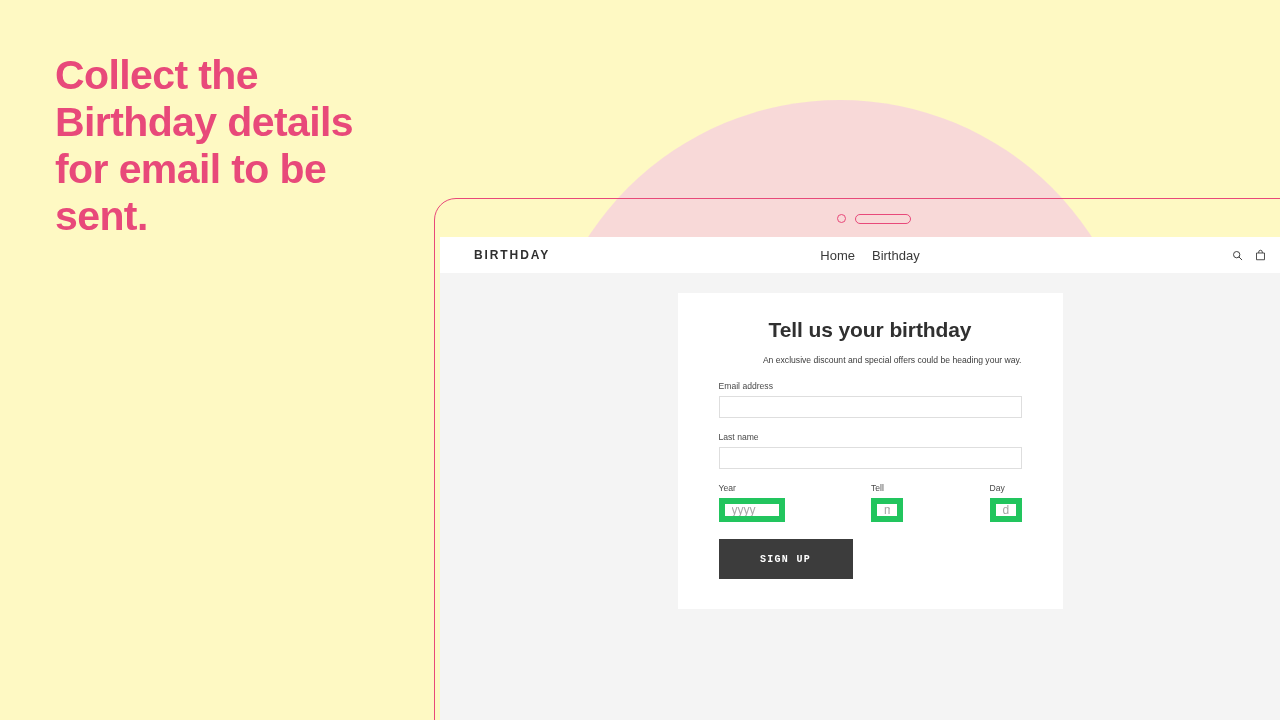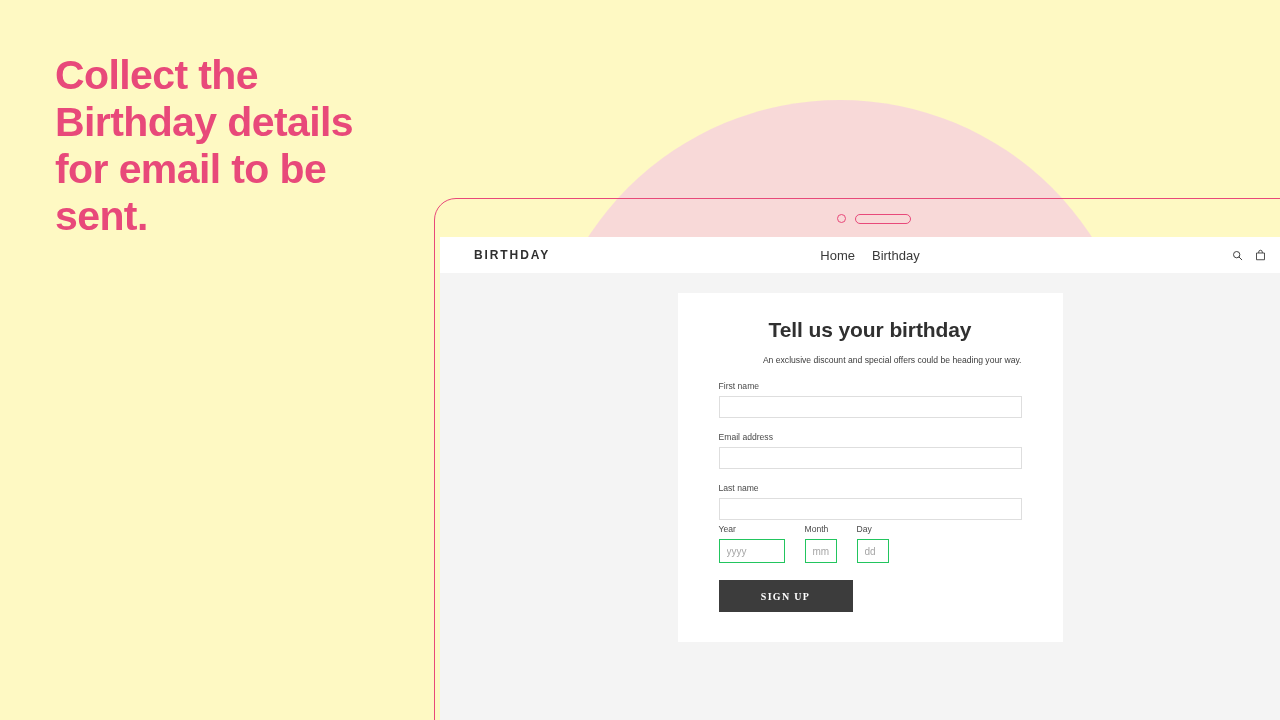--- a/index.html
+++ b/index.html
@@ -201,54 +201,55 @@
     outline: none;
   }
   .text-input::placeholder {
     color: #9a9a9a;
   }
 
   
   .date-row {
     display: flex;
     gap: 20px;
-    margin-top: 4px;
+    margin-top: 14px;
+    justify-content: space-between;
   }
   .date-col-year { width: 66px; }
   .date-col-month { width: 32px; }
   .date-col-day { width: 32px; }
   .date-col .field-label { margin-bottom: 5px; }
   .date-input {
     width: 100%;
     height: 24px;
-    border: 1px solid #22c55e;
-    background: #ffffff;
-    box-sizing: border-box;
-    font-size: 10px;
+    border: 6px solid #22c55e;
+    background: #ffffff;
+    box-sizing: border-box;
+    font-size: 12px;
     color: #3a3a3a;
     padding: 0 7px;
     font-family: "Liberation Sans", sans-serif;
     border-radius: 0;
     outline: none;
   }
   .date-input::placeholder {
     color: #a6a6a6;
   }
 
   .signup-button {
     margin-top: 17px;
     width: 134px;
-    height: 32px;
+    height: 40px;
     background: #3c3c3c;
     color: #ffffff;
     border: none;
     font-size: 10px;
     font-weight: bold;
     letter-spacing: 1.3px;
-    font-family: Liberation Serif, serif;
+    font-family: Liberation Mono, monospace;
     cursor: pointer;
     border-radius: 0;
   }
 </style>
 </head>
 <body>
 
 <div id="stage">
 
   <div class="bg-circle"></div>
@@ -289,42 +290,38 @@
         </span>
       </div>
     </div>
 
     <div class="page-body">
       <div class="form-card">
 
         <h2 class="form-title">Tell us your birthday</h2>
         <p class="form-subtitle">An exclusive discount and special offers could be heading your way.</p>
 
-        <div class="field-group">
-          <label class="field-label">First name</label>
-          <input class="text-input" type="text" placeholder="" style="">
-        </div>
 
         <div class="field-group">
           <label class="field-label">Email address</label>
           <input class="text-input" type="text" placeholder="" style="">
         </div>
 
         <div class="field-group">
           <label class="field-label">Last name</label>
           <input class="text-input" type="text" placeholder="" style="">
         </div>
 
         <div class="date-row">
           <div class="date-col date-col-year">
             <label class="field-label">Year</label>
             <input class="date-input" type="text" placeholder="yyyy" style="">
           </div>
           <div class="date-col date-col-month">
-            <label class="field-label">Month</label>
+            <label class="field-label">Tell</label>
             <input class="date-input" type="text" placeholder="mm" style="">
           </div>
           <div class="date-col date-col-day">
             <label class="field-label">Day</label>
             <input class="date-input" type="text" placeholder="dd" style="">
           </div>
         </div>
 
         <button class="signup-button">SIGN UP</button>
 

